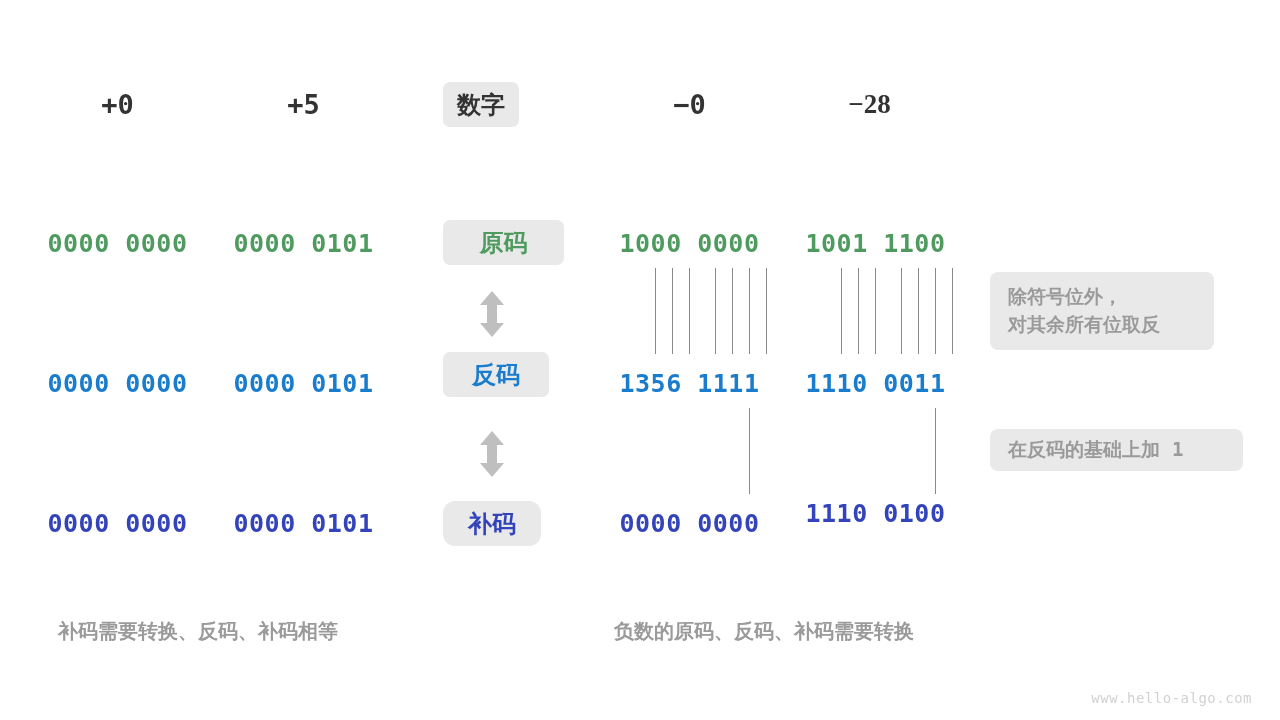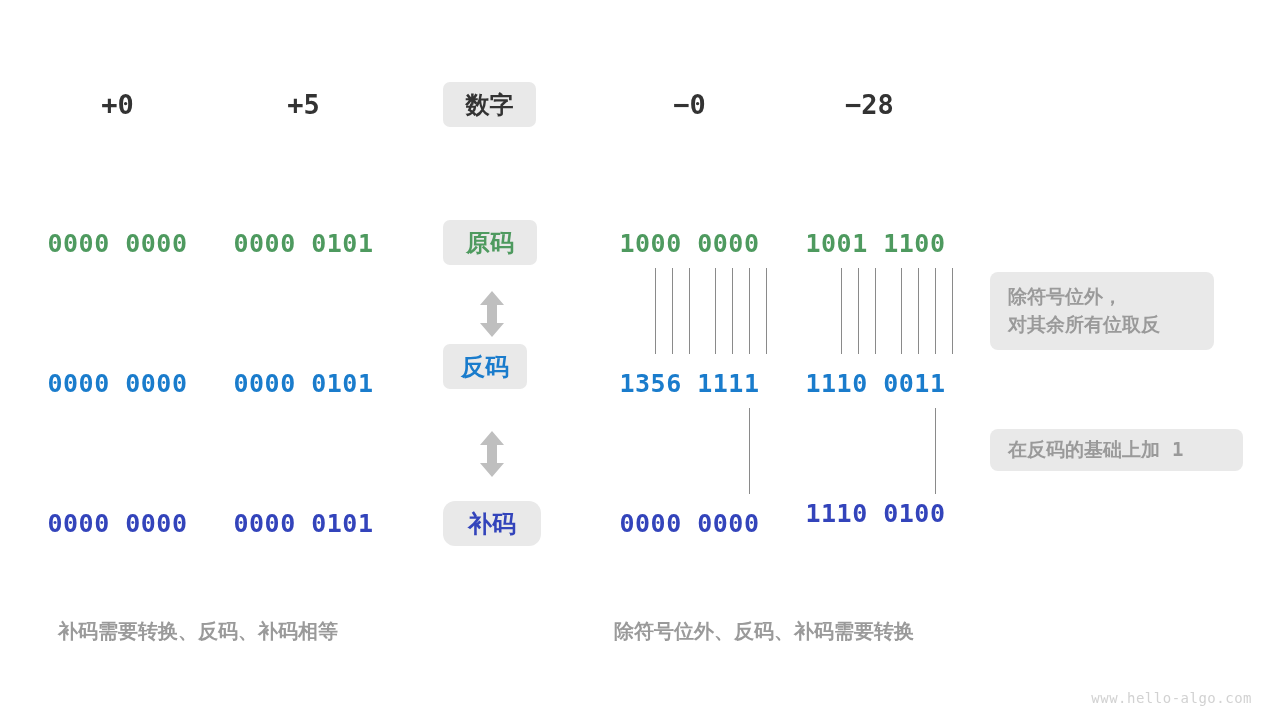--- a/index.html
+++ b/index.html
@@ -118,41 +118,41 @@
 </style>
 </head>
 <body>
 
 <div class="canvas">
 
   <div class="cell hdr-num" style="left:60px; top:82px; width:115px; height:44px;">+0</div>
 
   <div class="cell hdr-num" style="left:246px; top:82px; width:115px; height:44px;">+5</div>
 
-  <div class="cell chip chip-head" style="left:443px; top:82px; width:93px; height:45px;">数字</div>
+  <div class="cell chip chip-head" style="left:443px; top:82px; width:76px; height:45px;">数字</div>
 
   <div class="cell hdr-num" style="left:632px; top:82px; width:115px; height:44px;">−0</div>
 
-  <div class="cell hdr-num" style="left:812px; top:82px; width:115px; height:44px;">−28</div>
+  <div class="cell hdr-num" style="left:812px; top:82px; width:115px; height:44px;font-family:Liberation Serif, serif;">−28</div>
 
   <div class="cell bin bin-true" style="left:30px; top:222px; width:175px; height:42px;">0000 0000</div>
 
   <div class="cell bin bin-true" style="left:216px; top:222px; width:175px; height:42px;">0000 0101</div>
 
-  <div class="cell chip chip-true" style="left:443px; top:220px; width:94px; height:45px;">原码</div>
+  <div class="cell chip chip-true" style="left:443px; top:220px; width:121px; height:45px;">原码</div>
 
   <div class="cell bin bin-true" style="left:602px; top:222px; width:175px; height:42px;">1000 0000</div>
 
   <div class="cell bin bin-true" style="left:788px; top:222px; width:175px; height:42px;">1001 1100</div>
 
   <div class="cell bin bin-ones" style="left:30px; top:362px; width:175px; height:42px;">0000 0000</div>
 
   <div class="cell bin bin-ones" style="left:216px; top:362px; width:175px; height:42px;">0000 0101</div>
 
-  <div class="cell chip chip-ones" style="left:443px; top:344px; width:84px; height:45px;text-align:center;">反码</div>
+  <div class="cell chip chip-ones" style="left:443px; top:352px; width:106px; height:45px;text-align:center;">反码</div>
 
   <div class="cell bin bin-ones" style="left:602px; top:362px; width:175px; height:42px;">1356 1111</div>
 
   <div class="cell bin bin-ones" style="left:788px; top:362px; width:175px; height:42px;">1110 0011</div>
 
   <div class="cell bin bin-twos" style="left:30px; top:502px; width:175px; height:42px;">0000 0000</div>
 
   <div class="cell bin bin-twos" style="left:216px; top:502px; width:175px; height:42px;">0000 0101</div>
 
   <div class="cell chip chip-twos" style="left:443px; top:501px; width:98px; height:45px;border-radius:12px;">补码</div>
@@ -196,17 +196,17 @@
     <span class="note-line">除符号位外，</span>
     <span class="note-line">对其余所有位取反</span>
   </div>
 
   <div class="note" style="left:990px; top:429px; width:253px; height:42px; padding:0 18px;">
     <span class="note-line"><span>在反码的基础上加</span><span class="note-mono" style="margin-left:12px;">1</span></span>
   </div>
 
   <div class="caption" style="left:58px; top:618px;">补码需要转换、反码、补码相等</div>
 
-  <div class="caption" style="left:614px; top:618px;">除符号位外、反码、补码需要转换</div>
+  <div class="caption" style="left:614px; top:618px;">负数的原码、反码、补码需要转换</div>
 
   <div class="watermark">www.hello-algo.com</div>
 
 </div>
 
 </body></html>

